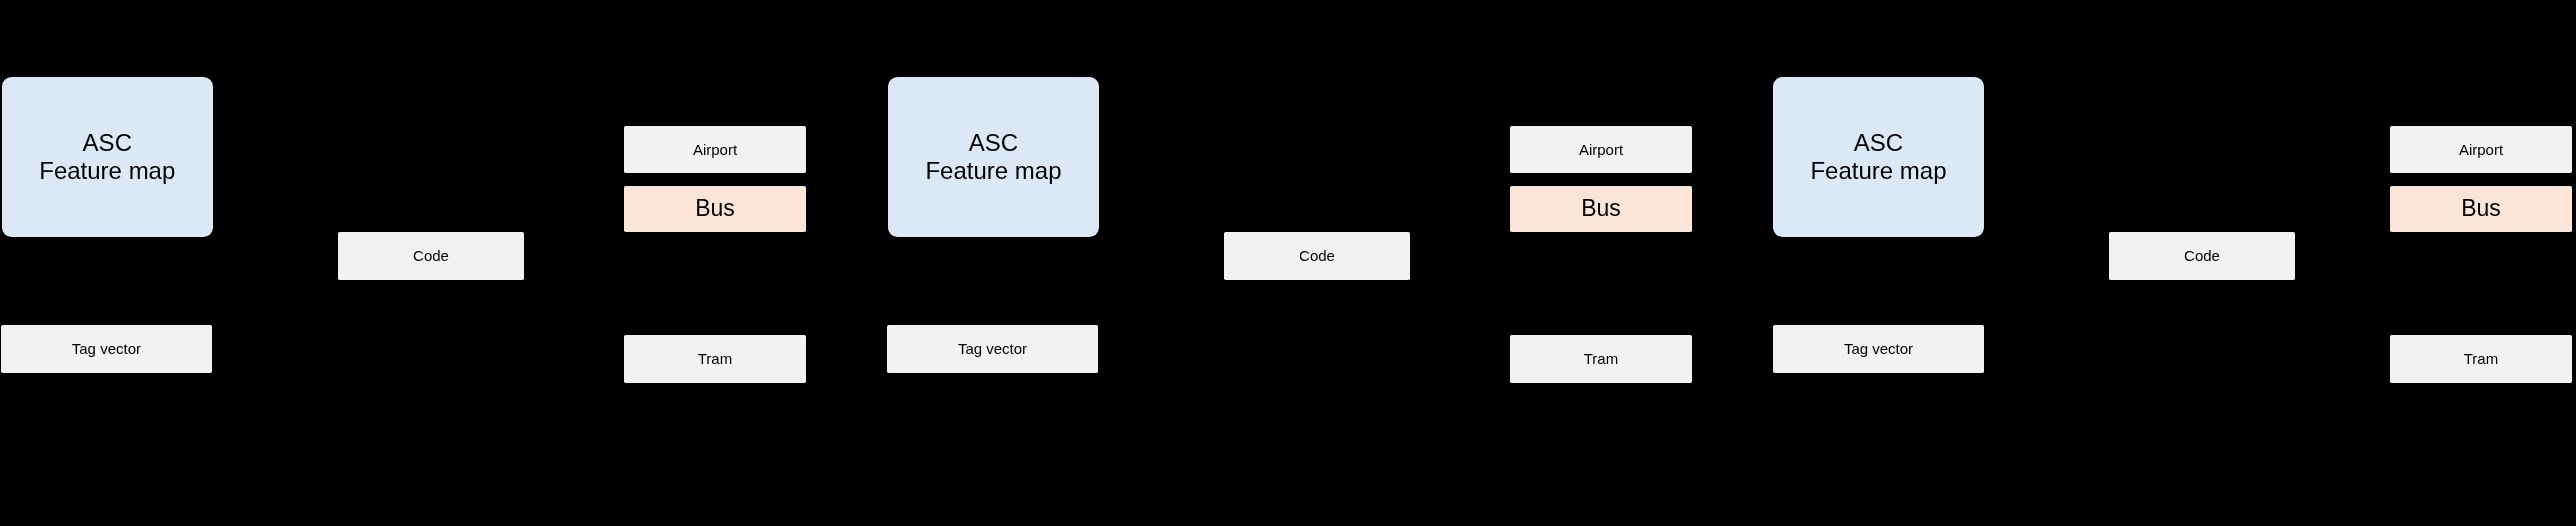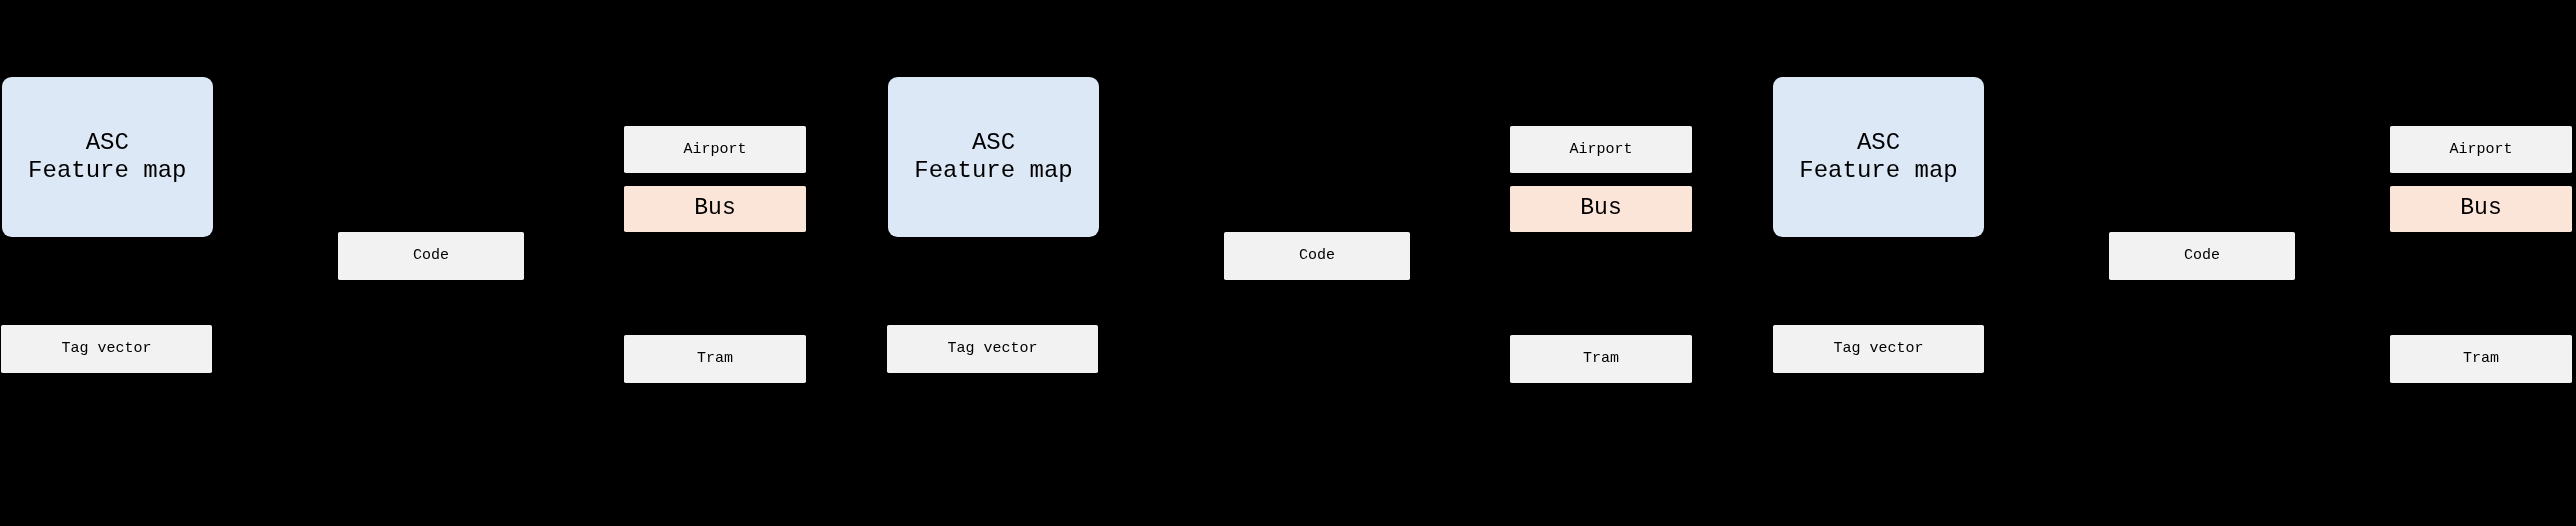--- a/index.html
+++ b/index.html
@@ -7,21 +7,21 @@
     margin: 0;
     padding: 0;
     background: #000000;
   }
   #canvas {
     position: relative;
     width: 2576px;
     height: 390px;
     background: #000000;
     overflow: hidden;
-    font-family: Liberation Mono, monospace;
+    font-family: Liberation Sans, sans-serif;
   }
   .node {
     position: absolute;
     box-sizing: border-box;
     display: flex;
     align-items: center;
     justify-content: center;
     text-align: center;
     color: #000000;
     line-height: 1.18;

